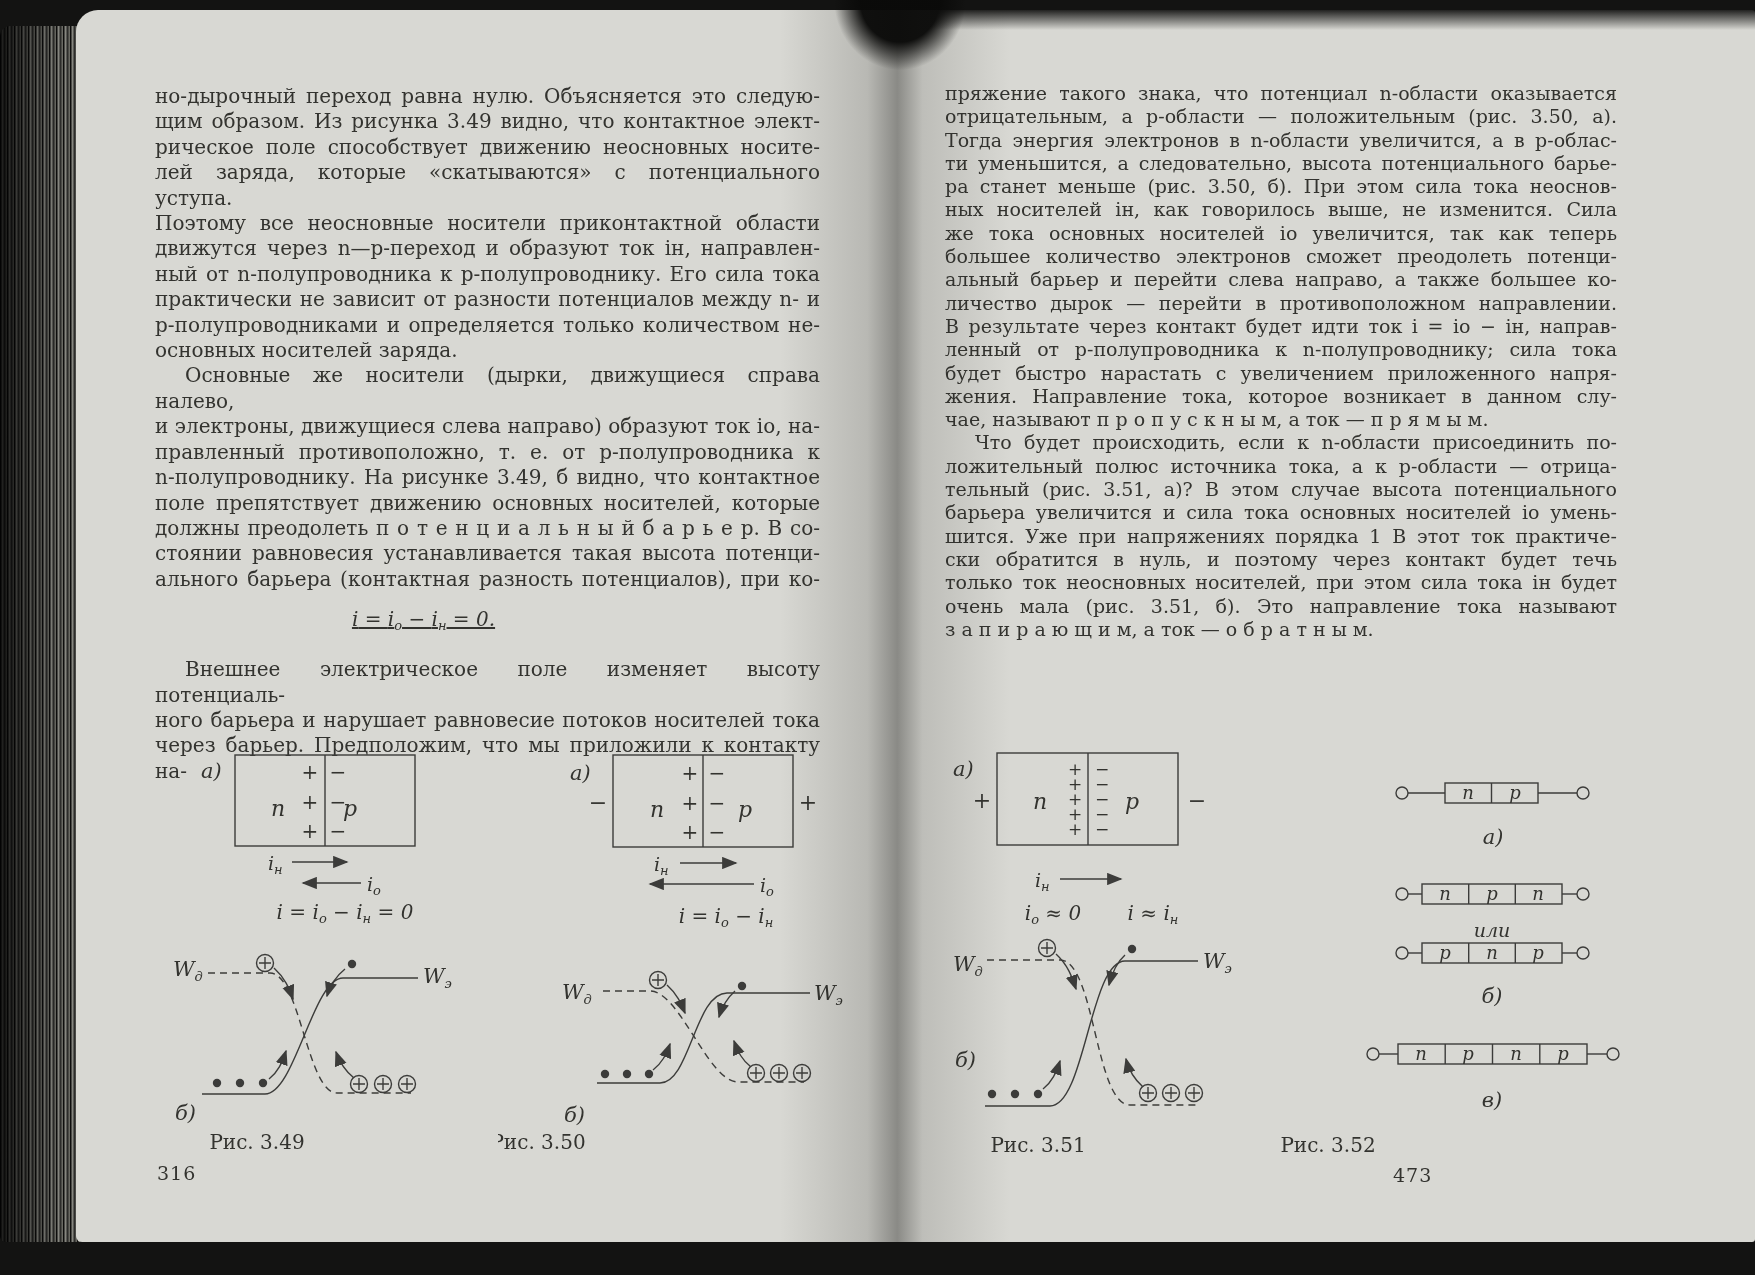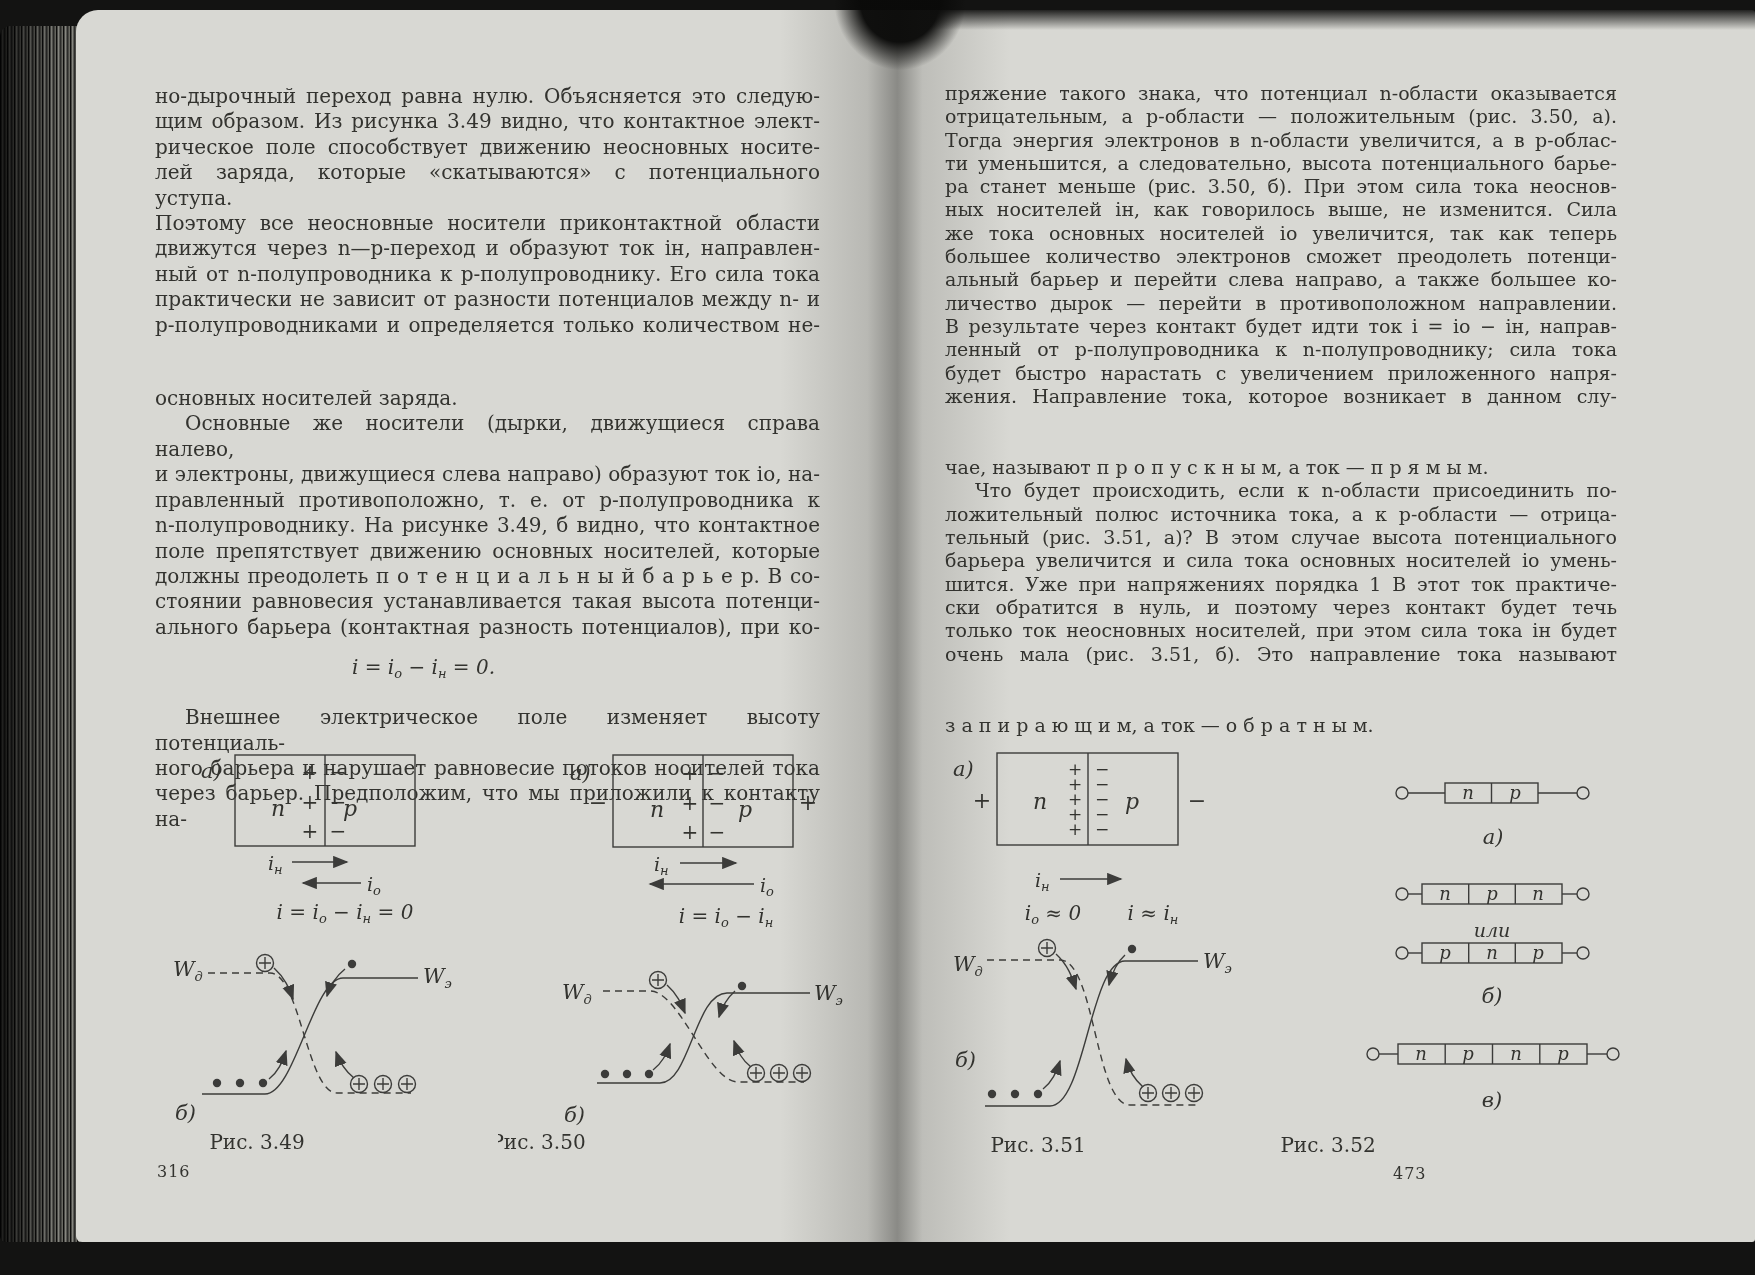--- a/index.html
+++ b/index.html
@@ -20,25 +20,25 @@
           background:radial-gradient(ellipse 55% 85% at 50% 0%,rgba(10,10,9,.97) 0 45%,rgba(10,10,9,0) 75%);}
   .top-shade{position:absolute;left:930px;top:10px;width:825px;height:20px;pointer-events:none;
           background:linear-gradient(180deg,rgba(14,14,13,.9),rgba(14,14,13,0));}
   
   .col{position:absolute;}
   .colL{left:155px;top:84px;width:665px;font-size:20px;}
   .colR{left:945px;top:82px;width:672px;font-size:19px;}
   .ln{text-align:justify;text-align-last:justify;white-space:normal;}
   .colL .ln{line-height:25.4px;}
   .colR .ln{line-height:23.3px;}
-  .ln.end{text-align-last:left;margin-top:48px;}
+  .ln.end{text-align-last:left;}
   .ln.ind{text-indent:30px;}
-  .formula{font-style:italic;text-align:center;padding-right:128px;margin:15px 0 24px;font-size:20px;}
+  .formula{font-style:italic;text-align:center;padding-right:128px;margin:15px 0 24px;font-size:20px;text-decoration:underline;}
   .formula .sub{font-size:13px;vertical-align:-4px;}
-  .pageno{position:absolute;font-size:16px;letter-spacing:1px;}
+  .pageno{position:absolute;font-size:19px;letter-spacing:1px;}
   
   .fig{position:absolute;}
   svg text{font-family:"DejaVu Serif","Liberation Serif",serif;fill:#33332f;}
   .it{font-style:italic;}
   .sub{font-size:13px;}
   .stk{stroke:#3c3c3a;stroke-width:1.4;fill:none;}
   .dsh{stroke-dasharray:7 5;}
 </style>
 </head>
 <body>

